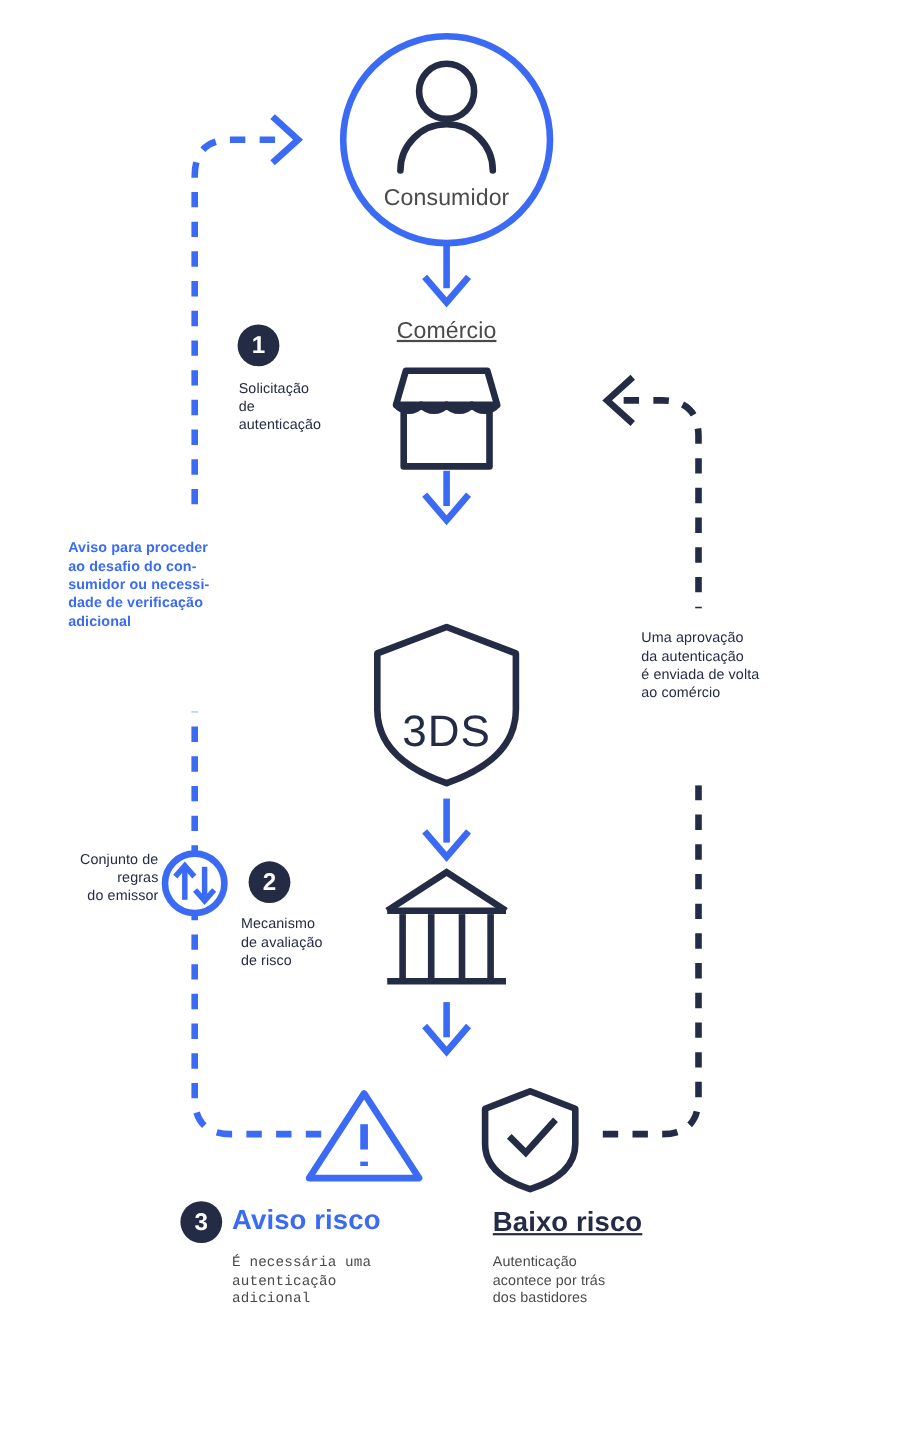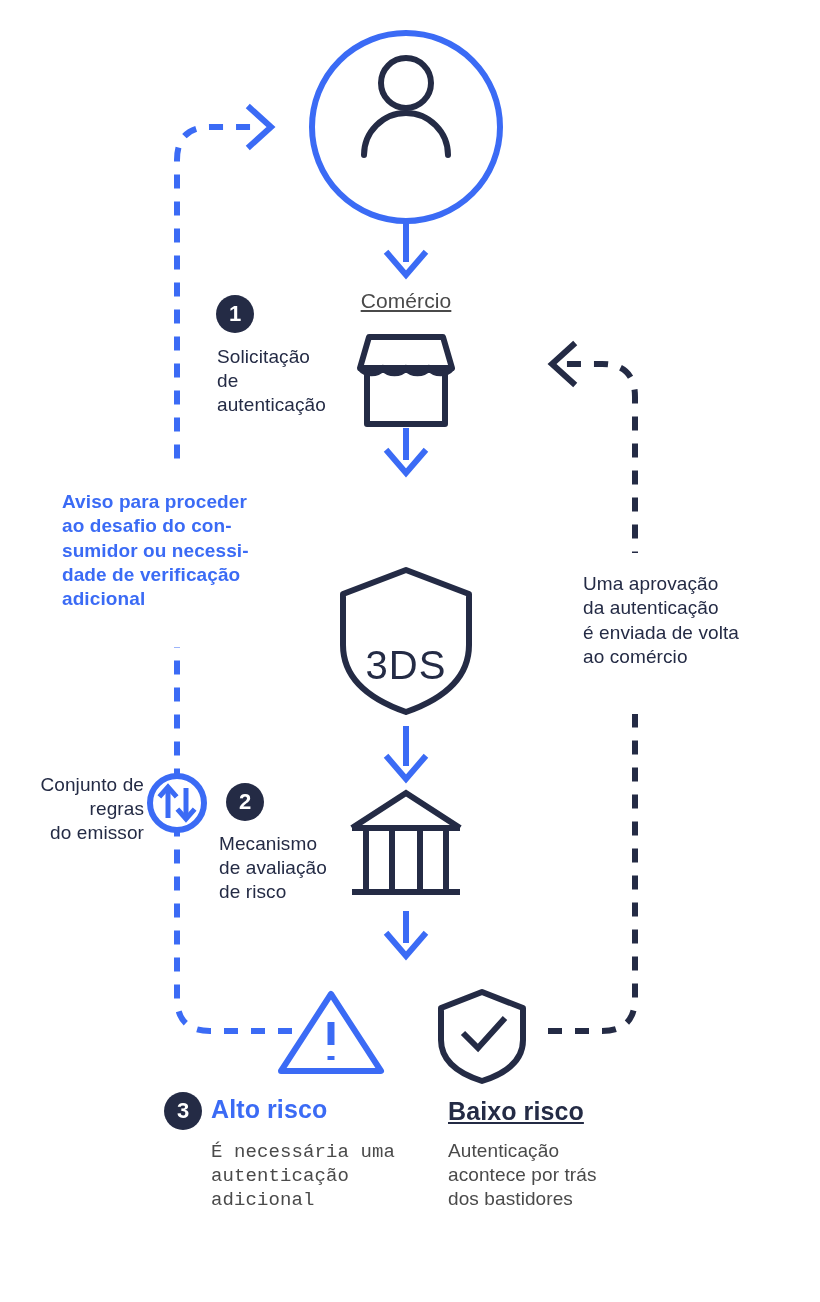--- a/index.html
+++ b/index.html
@@ -29,21 +29,21 @@
     position: absolute;
     line-height: 1.27;
     white-space: pre-line;
     letter-spacing: 0.1px;
   }
   .grey   { color: #4a4a4a; }
   .navy   { color: #242b45; }
   .blue   { color: #3b6bf5; }
 
   .label-lg { font-size: 21px; }
-  .label-md { font-size: 19px; }
+  .label-md { font-size: 13px; }
   .bold     { font-weight: bold; }
 
   .step-badge {
     position: absolute;
     width: 38px;
     height: 38px;
     border-radius: 50%;
     background: #242b45;
     color: #ffffff;
     font-size: 22px;
@@ -143,20 +143,21 @@
     <g>
       <path d="M 482 992 L 523 1008 L 523 1040 Q 523 1068 482 1081
                Q 441 1068 441 1040 L 441 1008 Z" fill="none" stroke="#242b45" stroke-width="6" stroke-linejoin="round"></path>
       <path d="M 463 1033 L 478 1048 L 505 1018" fill="none" stroke="#242b45" stroke-width="6" stroke-linecap="butt" stroke-linejoin="miter"></path>
     </g>
   </svg>
 
   <div class="mask" style="left:151px; top:471px; width:44px; height:176px;"></div>
   <div class="mask" style="left:616px; top:553px; width:44px; height:161px;"></div>
 
+  <div class="txt grey label-lg center" style="left:306px; top:167px; width:200px;">Consumidor</div>
 
   <div class="txt grey label-lg center" style="left:306px; top:288px; width:200px;text-decoration:underline;">Comércio</div>
 
 
   <div class="txt center" style="left:343px; top:604px; width:126px; font-size:40px; color:#242b45; letter-spacing:1px;margin-top:36px;">3DS</div>
 
   <div class="step-badge" style="left:216px; top:295px;">1</div>
   <div class="txt navy label-md" style="left:217px; top:345px; width:150px;">Solicitação
 de
 autenticação</div>
@@ -175,21 +176,21 @@
   <div class="txt navy label-md" style="left:219px; top:832px; width:180px;">Mecanismo
 de avaliação
 de risco</div>
 
   <div class="txt navy label-md" style="left:583px; top:572px; width:220px; line-height:1.28;">Uma aprovação
 da autenticação
 é enviada de volta
 ao comércio</div>
 
   <div class="step-badge" style="left:164px; top:1092px;">3</div>
-  <div class="txt blue bold" style="left:211px; top:1094px; width:240px; font-size:25px;">Alto risco</div>
+  <div class="txt blue bold" style="left:211px; top:1094px; width:240px; font-size:25px;">Aviso risco</div>
   <div class="txt grey label-md" style="left:211px; top:1140px; width:240px;font-family:Liberation Mono, monospace;">É necessária uma
 autenticação
 adicional</div>
 
   <div class="txt navy bold" style="left:448px; top:1096px; width:260px; font-size:25px;text-decoration:underline;">Baixo risco</div>
   <div class="txt grey label-md" style="left:448px; top:1139px; width:270px;">Autenticação
 acontece por trás
 dos bastidores</div>
 
 </div>

